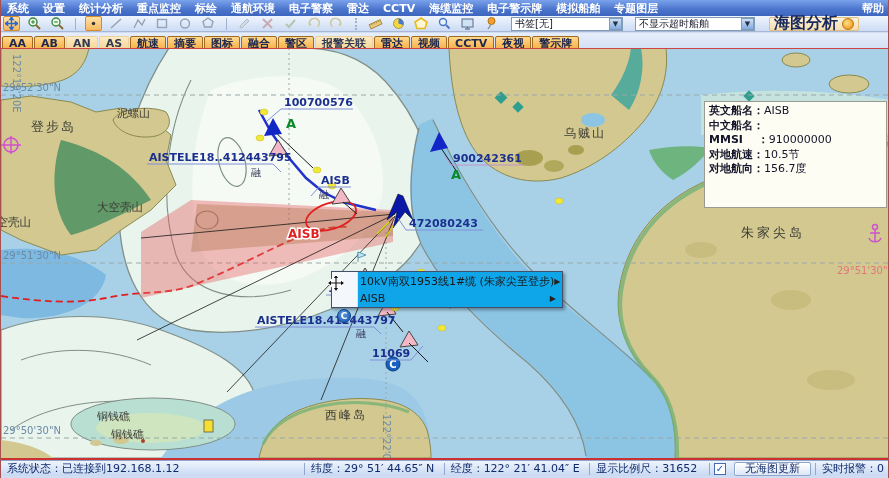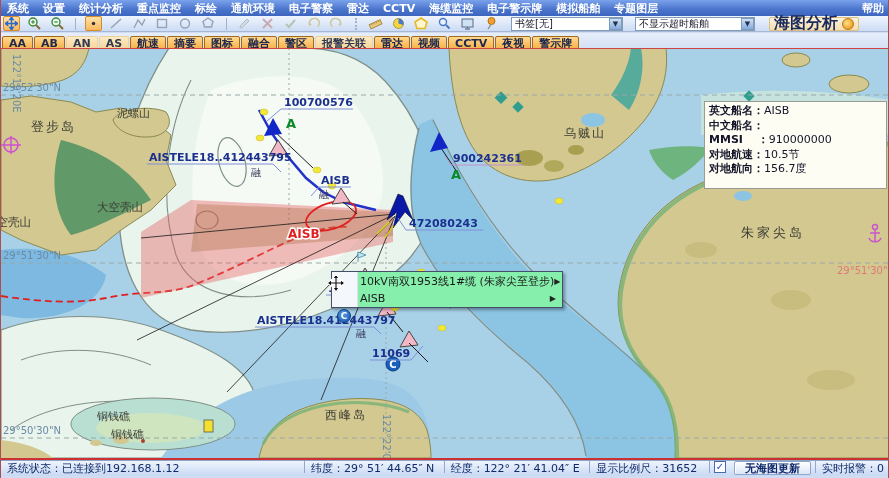--- a/index.html
+++ b/index.html
@@ -42,45 +42,45 @@
   
   .maparea{position:absolute;left:0;top:48px;width:889px;height:412px;
     border-top:1px solid #c44;border-bottom:2px solid #cc3030;background:#a8d1e7;}
   .maparea svg{display:block;}
   text.mlab{font-family:"DejaVu Sans","Liberation Sans",sans-serif;}
   .callout{font-size:11px;font-weight:bold;fill:#1b2f8f;}
   .place{fill:#3c3c34;}
   .gridlab{font-size:10px;fill:#6b8aa5;}
   .gridlabr{font-size:10px;fill:#e07878;}
   
-  .infopanel{position:absolute;left:703px;top:52px;width:183px;height:88px;
+  .infopanel{position:absolute;left:703px;top:52px;width:183px;height:107px;
     background:#fdfdf3;border:1px solid #9a9a92;padding:2px 4px;
     font-size:11px;color:#14142a;line-height:14.6px;white-space:nowrap;}
   .infopanel .irow b{font-weight:bold;}
   
   .ctxmenu{position:absolute;left:330px;top:222px;width:232px;height:37px;
-    background:#86efac;border:1px solid #44506a;box-shadow:2px 2px 3px rgba(0,0,0,.35);
+    background:#0ea5e9;border:1px solid #44506a;box-shadow:2px 2px 3px rgba(0,0,0,.35);
     font-size:11px;color:#1a1a1a;}
   .ctxmenu .gutter{position:absolute;left:0;top:0;width:26px;height:100%;background:#f4f7fc;border-right:1px solid #dde2ea;}
   .cmrow{position:absolute;left:0;width:100%;height:17px;display:flex;align-items:center;}
   .cmrow .cmtxt{margin-left:28px;white-space:nowrap;}
   .cmrow .cmarrow{margin-left:auto;margin-right:6px;font-size:8px;color:#222;}
   .cicon{position:absolute;left:5px;width:14px;height:14px;border-radius:50%;
     background:radial-gradient(circle at 5px 4px,#5a9ae0,#1254b0);color:#fff;font-size:9px;font-weight:bold;
     display:flex;align-items:center;justify-content:center;border:1px solid #0a3a80;}
   
   .statusbar{position:absolute;left:0;top:460px;width:889px;height:16px;
     background:linear-gradient(#eef4fd,#c8d9f3);border-top:1px solid #8fa4c8;
-    font-size:11px;color:#102a6a;display:flex;align-items:flex-start;white-space:nowrap;}
+    font-size:11px;color:#102a6a;display:flex;align-items:center;white-space:nowrap;}
   .statusbar .sseg{padding:0 6px;}
   .statusbar .sdiv{width:1px;height:12px;background:#93a8cc;}
   .chk{width:12px;height:12px;background:#fff;border:1px solid #4a6ab0;margin:0 4px;
     color:#1a50c0;font-size:10px;line-height:10px;text-align:center;font-weight:bold;}
   .sbtn{height:14px;padding:0 10px;margin:0 4px;display:inline-flex;align-items:center;
-    font-size:11px;font-weight:bold;color:#102a6a;
+    font-size:11px;font-weight:normal;color:#102a6a;
     background:linear-gradient(#ffffff,#dce6f6);border:1px solid #8ea6cc;border-radius:2px;
     box-shadow:1px 1px 0 #fff inset;}
   .cursor4{position:absolute;left:-6px;top:1px;}
 </style>
 </head>
 <body>
 
 <div class="window">
 
   <div class="menubar">

